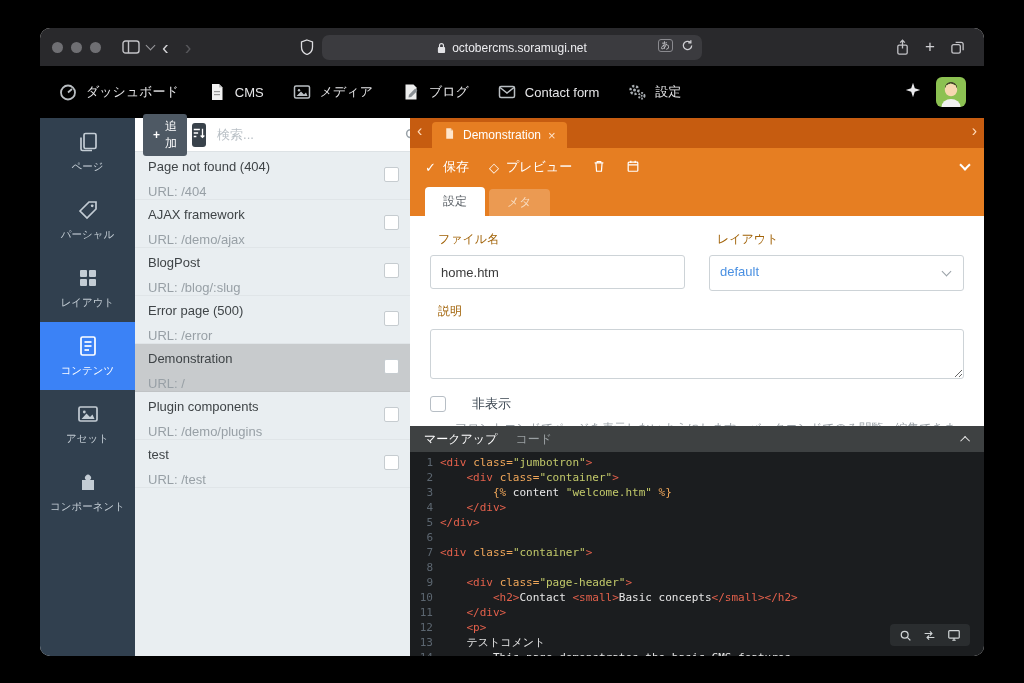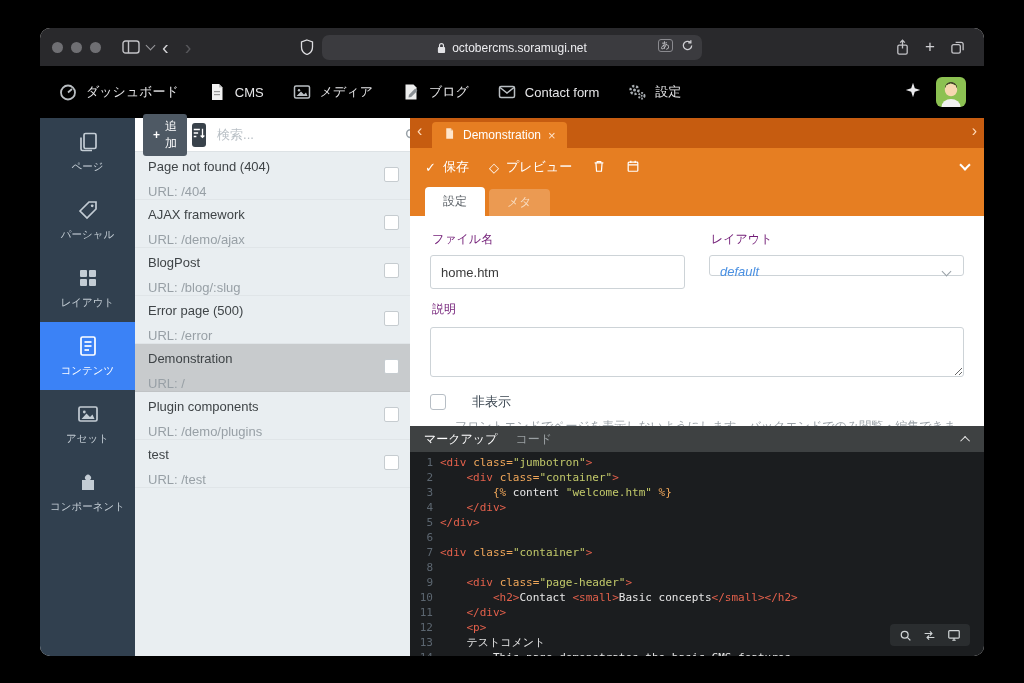--- a/index.html
+++ b/index.html
@@ -70,23 +70,23 @@
   .edit-toolbar { height:38px; background:#e67e22; display:flex; align-items:center; padding:0 15px; gap:20px; flex:0 0 auto; }
   .tool-btn { display:flex; align-items:center; gap:7px; color:#fff; font-size:13px; background:none; border:none; font-family:inherit; }
   .tool-glyph { font-size:13px; }
   .toolbar-chev { margin-left:auto; width:8px; height:8px; border-right:2px solid #fff; border-bottom:2px solid #fff; transform:rotate(45deg); margin-top:-4px; }
   .form-tabs { height:30px; background:#e67e22; display:flex; align-items:flex-end; padding-left:15px; gap:4px; flex:0 0 auto; }
   .form-tab { height:27px; padding:0 18px; display:flex; align-items:center; font-size:12px; border-radius:4px 4px 0 0; background:rgba(255,255,255,.22); color:#f8ddc2; }
   .form-tab.active { background:#fff; color:#5b6167; height:29px; }
 
   .form-body { height:210px; background:#fff; padding:11px 20px 0 20px; flex:0 0 auto; }
   .form-grid { display:grid; grid-template-columns:1fr 1fr; column-gap:24px; }
-  .fld-label { font-size:12px; color:#701a75; margin:4px 2px 7px; }
+  .fld-label { font-size:12px; color:#a16207; margin:4px 8px 7px; }
   .txt-input { width:100%; height:34px; border:1px solid #cdd3d7; border-radius:3px; padding:0 10px; font-size:13px; color:#3a3a3a; font-family:inherit; outline:none; }
-  .sel { position:relative; width:100%; height:21px; border:1px solid #cdd3d7; border-radius:3px; padding:8px 10px; font-size:13px; color:#4a90e2; background:#fff;font-style:italic; }
+  .sel { position:relative; width:100%; height:36px; border:1px solid #cdd3d7; border-radius:3px; padding:8px 10px; font-size:13px; color:#4a90e2; background:#fff; }
   .sel-chev { position:absolute; right:13px; top:12px; width:7px; height:7px; border-right:1.5px solid #98a0a6; border-bottom:1.5px solid #98a0a6; transform:rotate(45deg); }
   .desc-area { width:100%; height:50px; border:1px solid #cdd3d7; border-radius:3px; margin-top:2px; resize:vertical; font-family:inherit; font-size:13px; padding:6px 10px; outline:none; }
   .chk-row { display:flex; align-items:center; gap:26px; margin-top:12px; }
   .chk-box { width:16px; height:16px; background:#fff; border:1px solid #b7bec5; border-radius:3px; }
   .chk-label { font-size:13px; color:#3a4550; }
   .chk-help { font-size:12px; color:#9aa1a7; margin:7px 0 0 25px; }
 
   
   .code-panel { flex:1; background:#1b1d1f; display:flex; flex-direction:column; min-height:0; position:relative; }
   .code-header { height:26px; background:#3e4142; display:flex; align-items:center; padding:8px 14px; gap:18px; flex:0 0 auto; }

